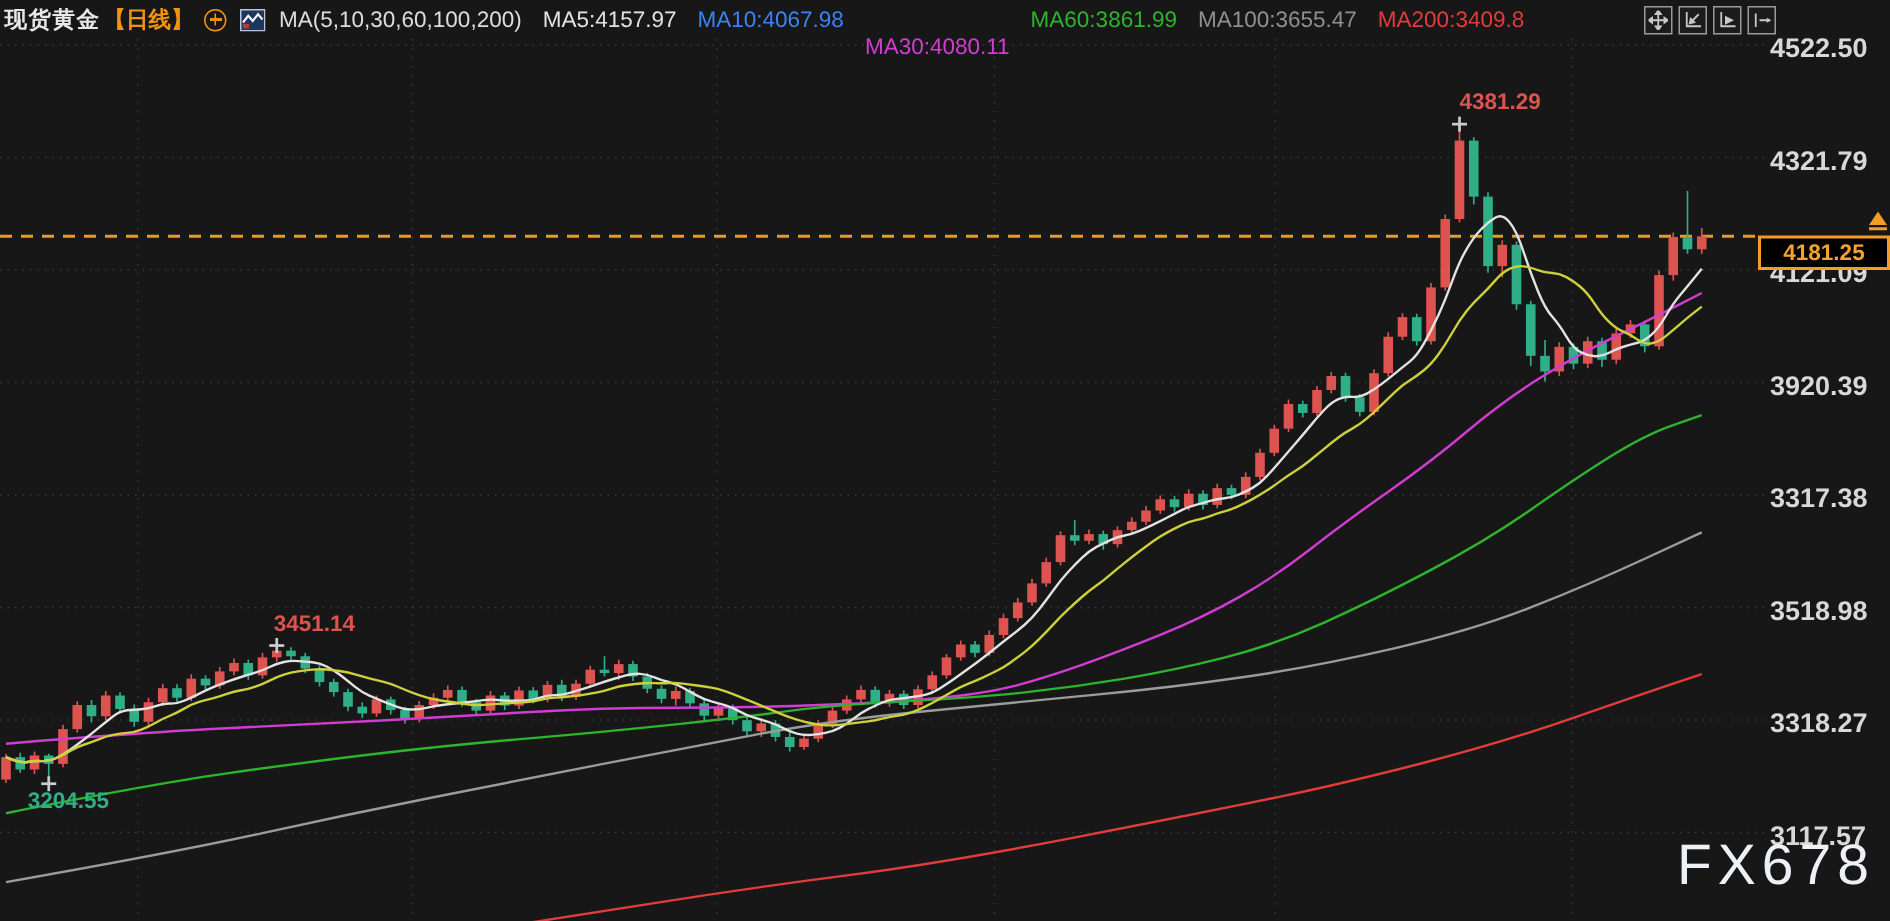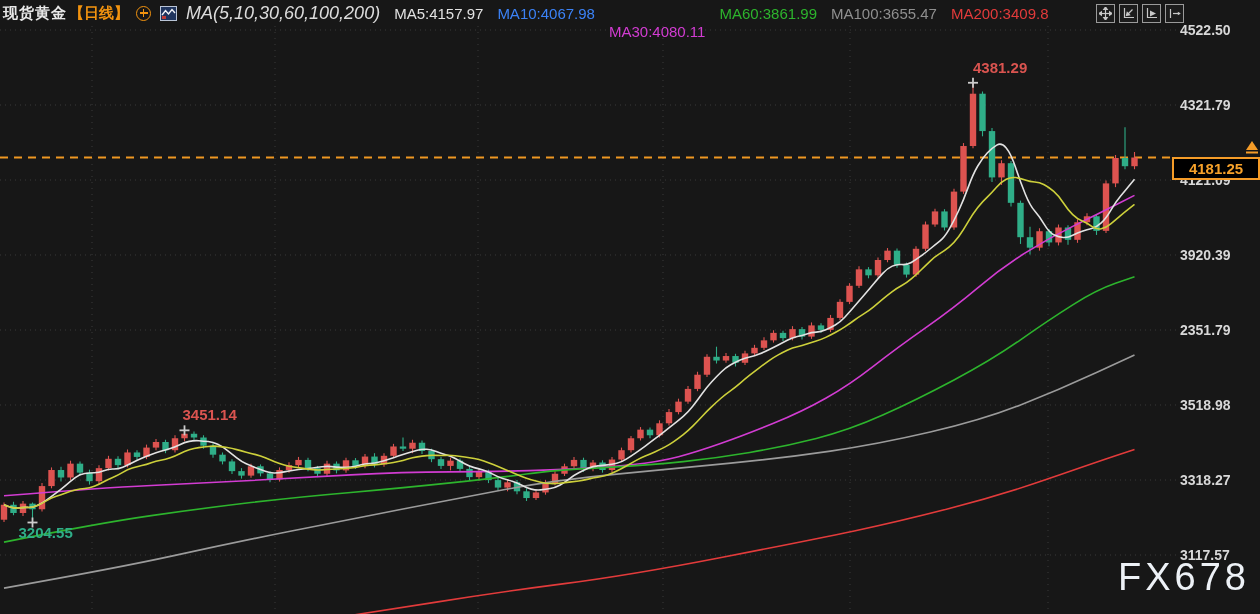--- a/index.html
+++ b/index.html
@@ -8,26 +8,26 @@
   svg.chart{position:absolute;left:0;top:0;}
   
   .topbar{position:absolute;left:0;top:0;width:1260px;height:26px;display:flex;align-items:center;z-index:5;}
   .topbar .symbol{color:#e8e8e8;font-size:15px;font-weight:bold;margin-left:3px;letter-spacing:1px;}
   .topbar .timeframe{color:#f2930f;font-size:15px;font-weight:bold;margin-left:2px;}
   .topbar .circle-plus{width:13px;height:13px;border:1.5px solid #f2930f;border-radius:50%;margin-left:7px;position:relative;}
   .topbar .circle-plus:before,.topbar .circle-plus:after{content:"";position:absolute;background:#f2930f;}
   .topbar .circle-plus:before{left:2.5px;right:2.5px;top:5.5px;height:1.5px;}
   .topbar .circle-plus:after{top:2.5px;bottom:2.5px;left:5.5px;width:1.5px;}
   .topbar .kicon{margin-left:9px;display:flex;align-items:center;}
-  .topbar .ma-settings{color:#dcdcdc;font-size:18px;margin-left:9px;font-style:italic;}
+  .topbar .ma-settings{color:#dcdcdc;font-size:15px;margin-left:9px;}
   .topbar .ma-val{font-size:15px;margin-left:14px;}
   .toolbar{position:absolute;top:4px;left:1096px;display:flex;gap:4px;z-index:6;}
   .tool-btn{width:17px;height:17px;border:1px solid #9a9a9a;background:#1c1c1c;display:flex;align-items:center;justify-content:center;cursor:pointer;}
   
-  .axis-label{position:absolute;left:1180px;color:#d8d8d8;font-size:14px;font-weight:bold;z-index:3;white-space:nowrap;}
+  .axis-label{position:absolute;left:1180px;color:#d8d8d8;font-size:18px;font-weight:bold;z-index:3;white-space:nowrap;}
   
   .price-badge{position:absolute;left:1172px;top:157px;width:84px;height:19px;border:2px solid #f59c28;
     background:#000000;color:#f7a22a;font-size:15px;font-weight:bold;display:flex;align-items:center;
     justify-content:center;z-index:8;}
   .price-arrow{position:absolute;left:1244px;top:141px;z-index:8;}
   .watermark{position:absolute;left:1118px;top:556px;color:#edf1f6;font-size:38px;letter-spacing:4px;z-index:4;}
 </style>
 </head>
 <body>
 
@@ -366,17 +366,17 @@
         <rect x="2" y="10.5" width="12" height="2" fill="#f59c28"></rect>
     </svg>
   </span>
 
   <div class="watermark">FX678</div>
 
 <div class="axis-label" style="top: 22px;">4522.50</div>
     <div class="axis-label" style="top: 97.0021px;">4321.79</div>
     <div class="axis-label" style="top: 172.001px;">4121.09</div>
     <div class="axis-label" style="top: 246.999px;">3920.39</div>
-    <div class="axis-label" style="top: 322.001px;">2351.79</div>
+    <div class="axis-label" style="top: 322.001px;">3317.38</div>
     <div class="axis-label" style="top: 396.999px;">3518.98</div>
     <div class="axis-label" style="top: 472.002px; text-align: center;">3318.27</div>
     <div class="axis-label" style="top: 547px;">3117.57</div>
   </div>
 
 </body></html>

